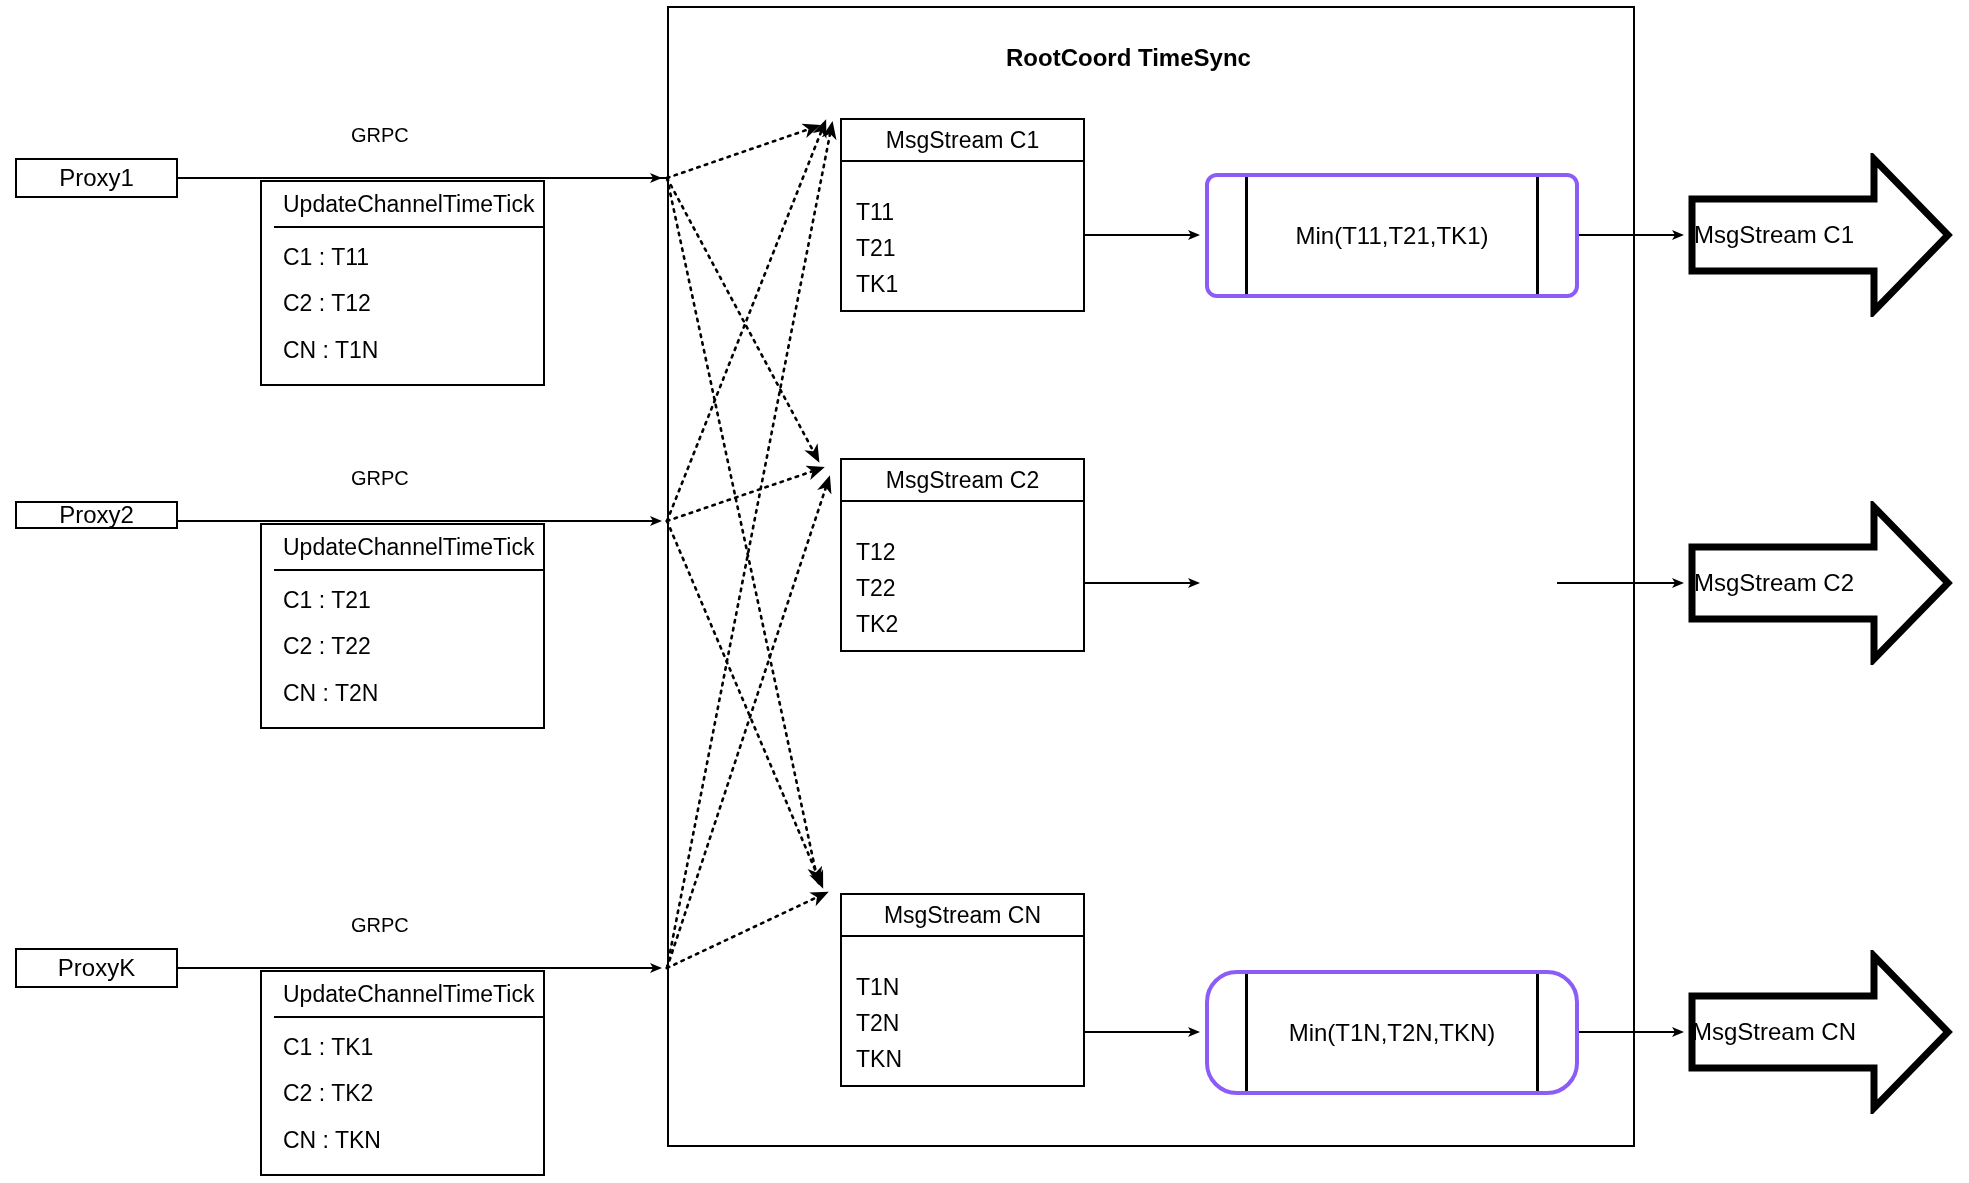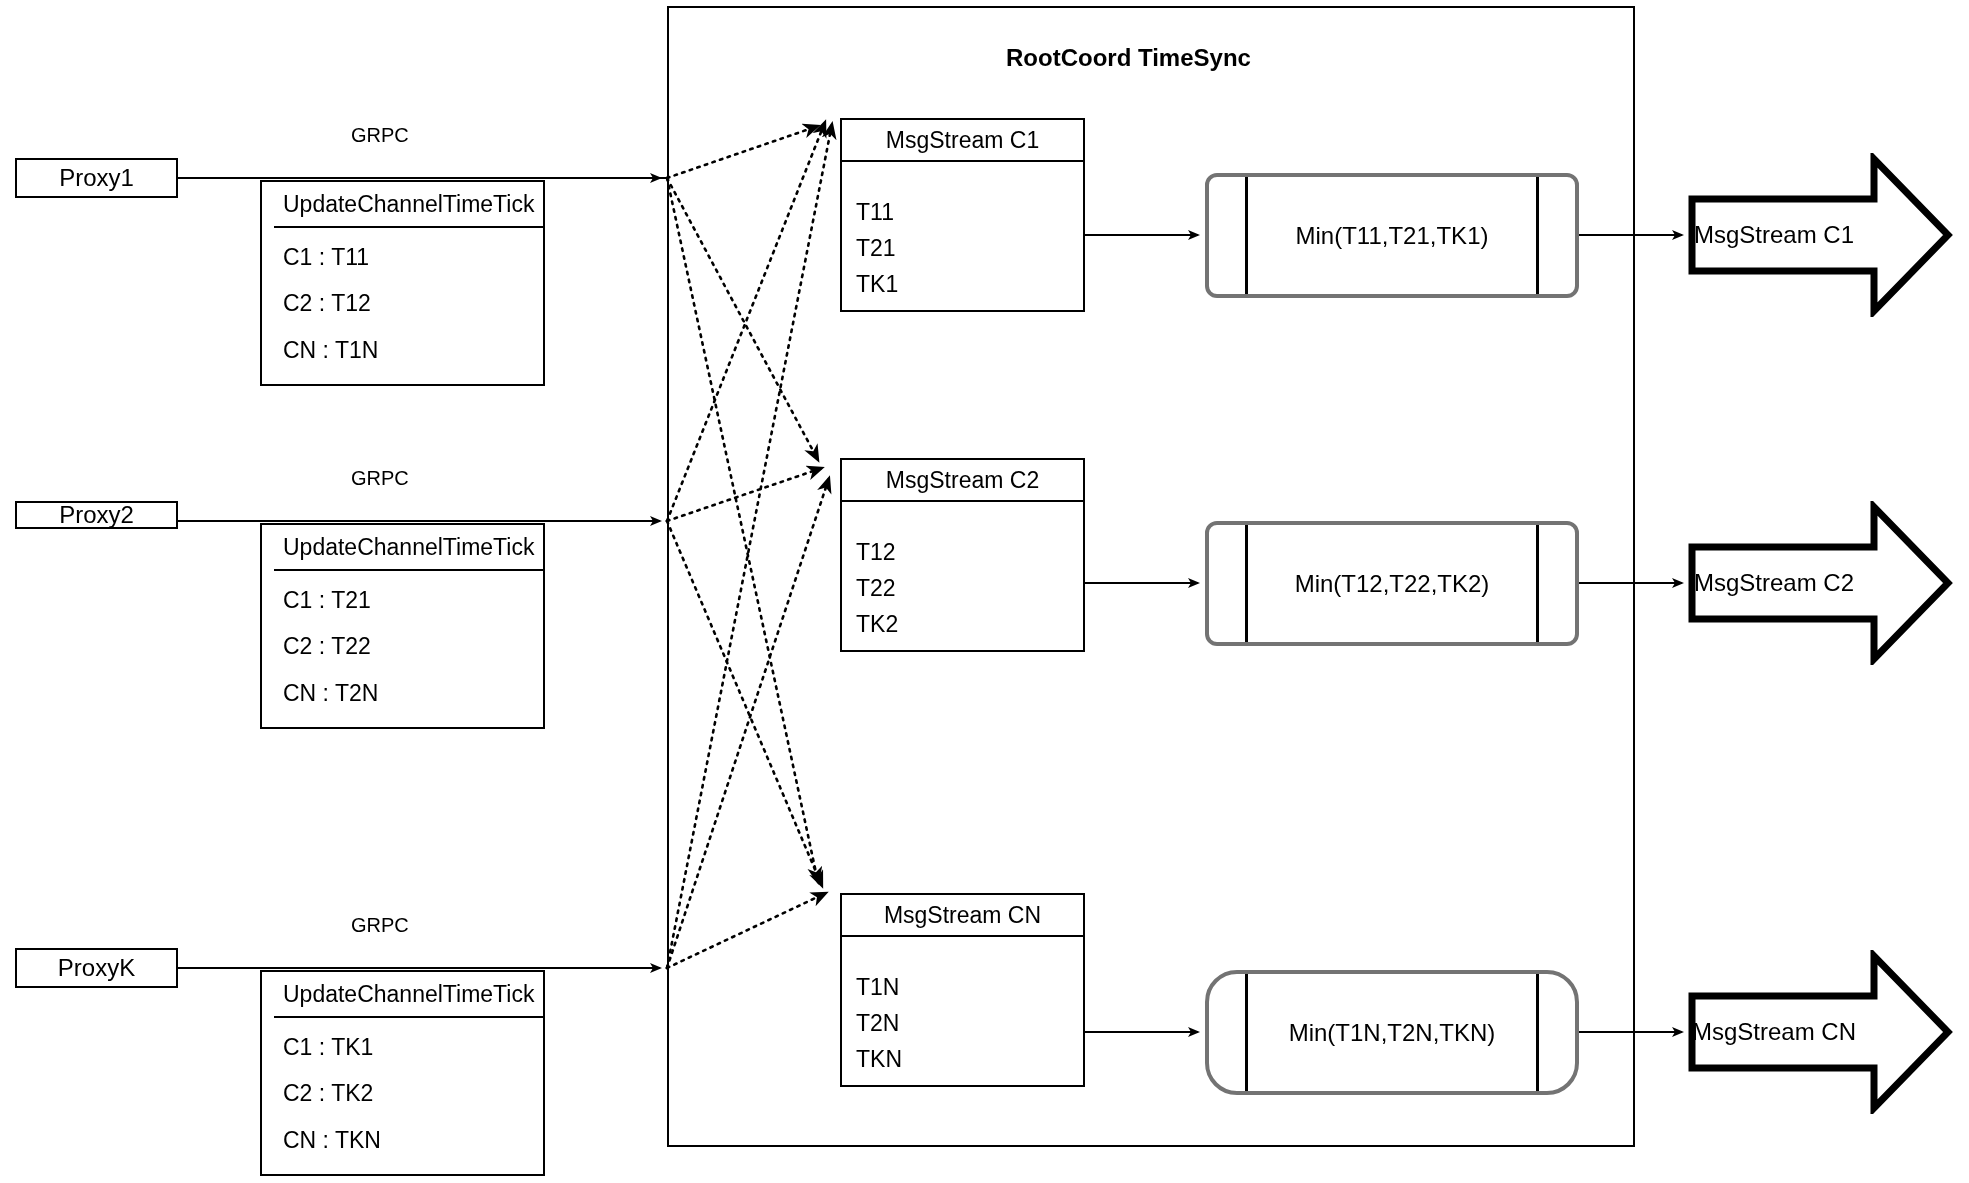--- a/index.html
+++ b/index.html
@@ -126,21 +126,21 @@
   .ms-row {
     font-size: 23px;
     line-height: 1.0;
     white-space: nowrap;
   }
 
   
   .min-box {
     position: absolute;
     box-sizing: border-box;
-    border: 4px solid #737373;
+    border: 4px solid #8b5cf6;
     border-radius: 12px;
     background: #fff;
     z-index: 3;
     display: flex;
     align-items: center;
     justify-content: center;
   }
   .min-bar {
     position: absolute;
     top: 0;
@@ -293,25 +293,20 @@
   </div>
 
   <div class="ms-box" style="left:840px; top:458px; width:245px; height:194px;">
     <div class="ms-title">MsgStream C2</div>
     <div class="ms-body">
       <div class="ms-row">T12</div>
       <div class="ms-row">T22</div>
       <div class="ms-row">TK2</div>
     </div>
   </div>
-  <div class="min-box" style="left:1205px; top:521px; width:374px; height:125px;">
-    <span class="min-bar left"></span>
-    <span class="min-bar right"></span>
-    <span class="min-label">Min(T12,T22,TK2)</span>
-  </div>
   <div class="block-arrow" style="left:1688px; top:501px; width:266px; height:164px;">
     <svg width="266" height="164" viewBox="0 0 266 164" xmlns="http://www.w3.org/2000/svg">
       <path d="M4,46 L186,46 L186,6 L260,82 L186,158 L186,118 L4,118 Z" fill="#fff" stroke="#000" stroke-width="7" stroke-linejoin="miter"></path>
     </svg>
     <span class="ba-label">MsgStream C2</span>
   </div>
 
   <div class="ms-box" style="left:840px; top:893px; width:245px; height:194px;">
     <div class="ms-title">MsgStream CN</div>
     <div class="ms-body">

